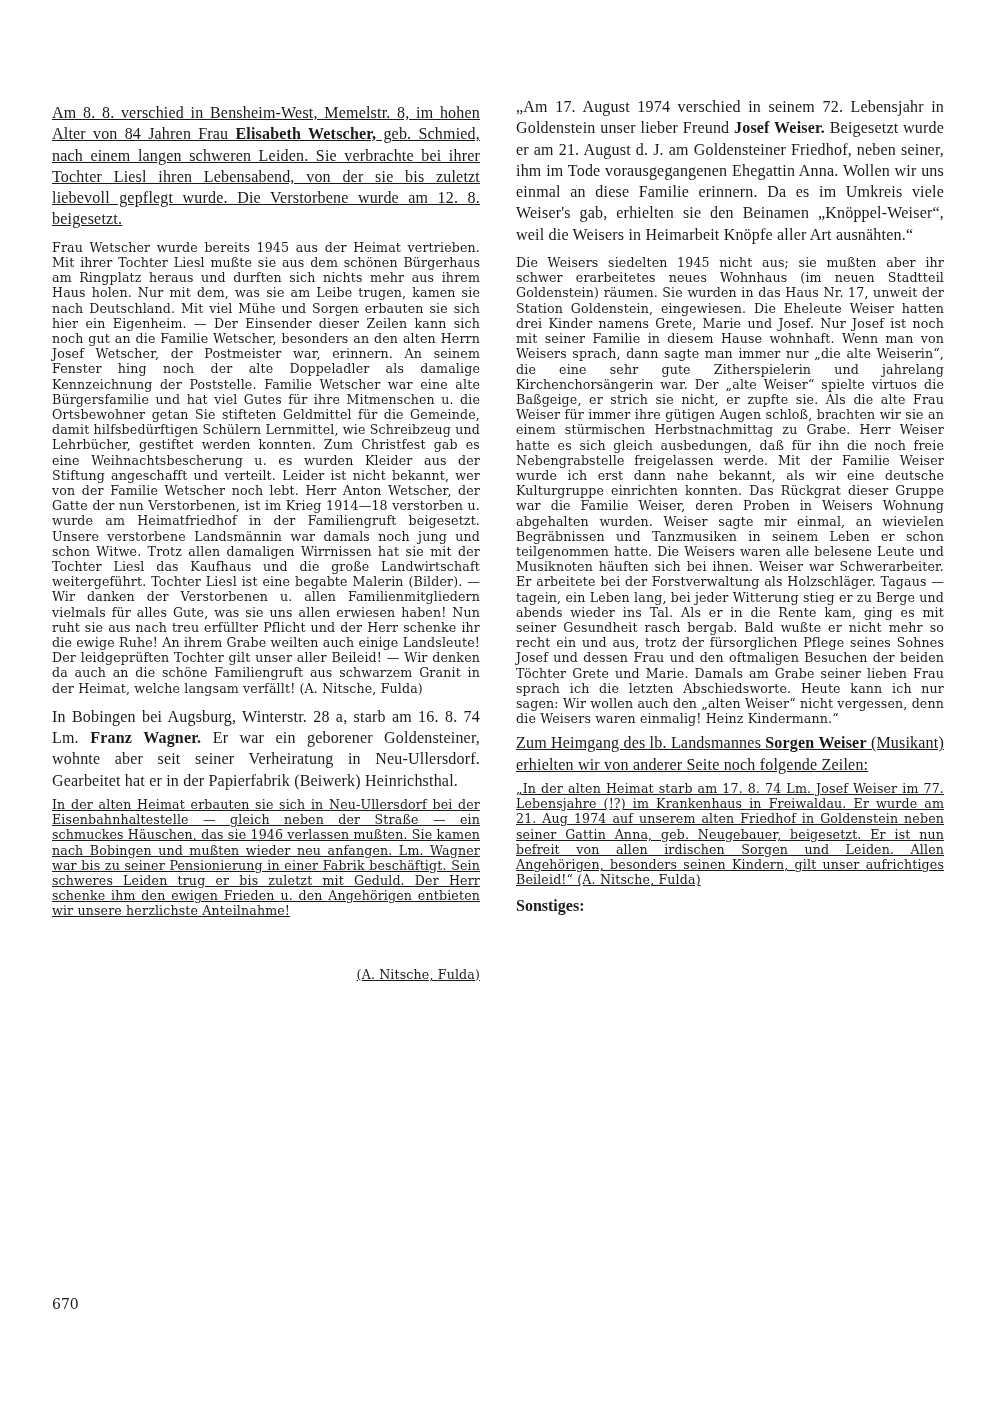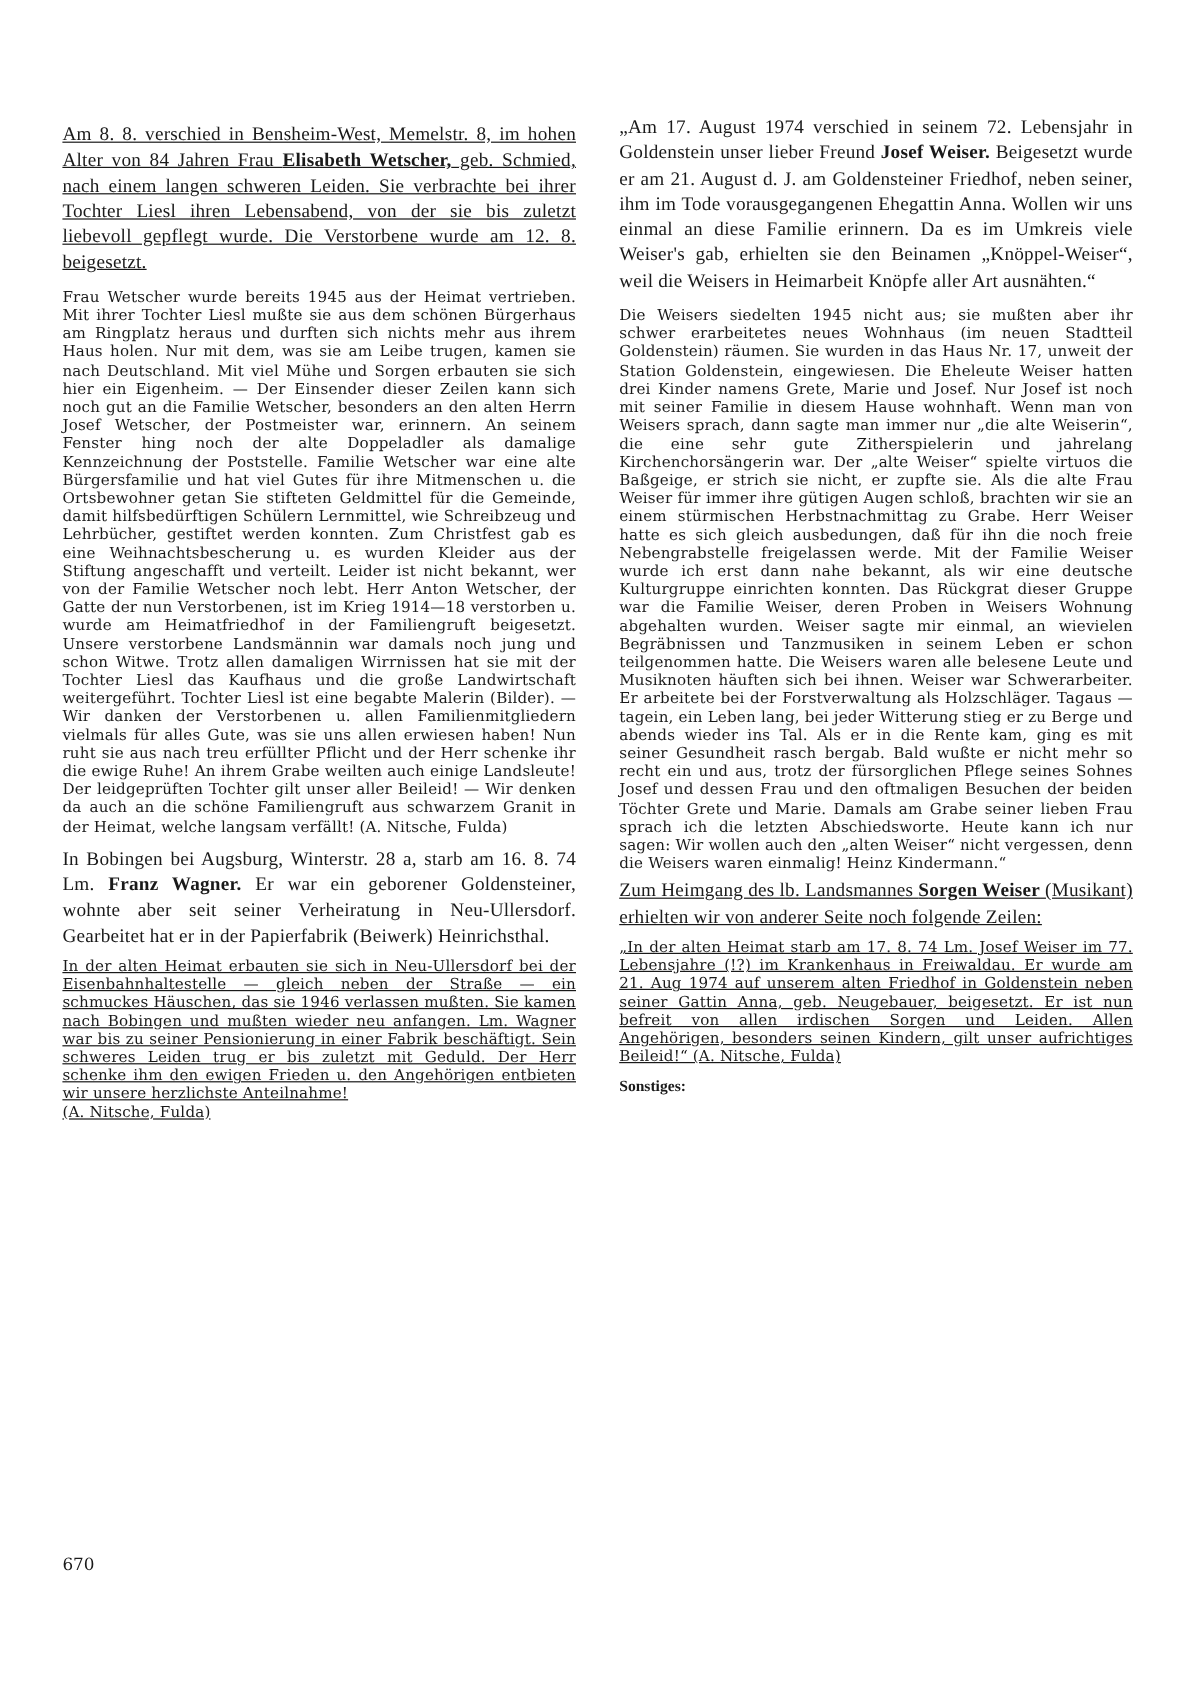--- a/index.html
+++ b/index.html
@@ -19,25 +19,25 @@
   .large {
     font-family: "Liberation Serif", serif;
     font-size: 16px;
     line-height: 21.3px;
     text-align: justify;
     margin: 0;
     letter-spacing: 0.2px;
   }
   .gap-s { margin-top: 6px; text-decoration: underline; }
   .gap-m { margin-top: 10px; }
-  .right-sig { text-align: left; display: block; }
+  .right-sig { text-align: right; display: block; margin-top: 48px; }
   .heading {
     font-family: "Liberation Serif", serif;
     font-weight: bold;
-    font-size: 13px;
+    font-size: 16px;
     margin: 10px 0 4px 0;
   }
   b { font-weight: bold; }
   .page-number {
     position: absolute; left: 52px; top: 1296px;
     font-family: "DejaVu Serif", serif; font-size: 14px;
   }
 </style>
 </head>
 <body>

